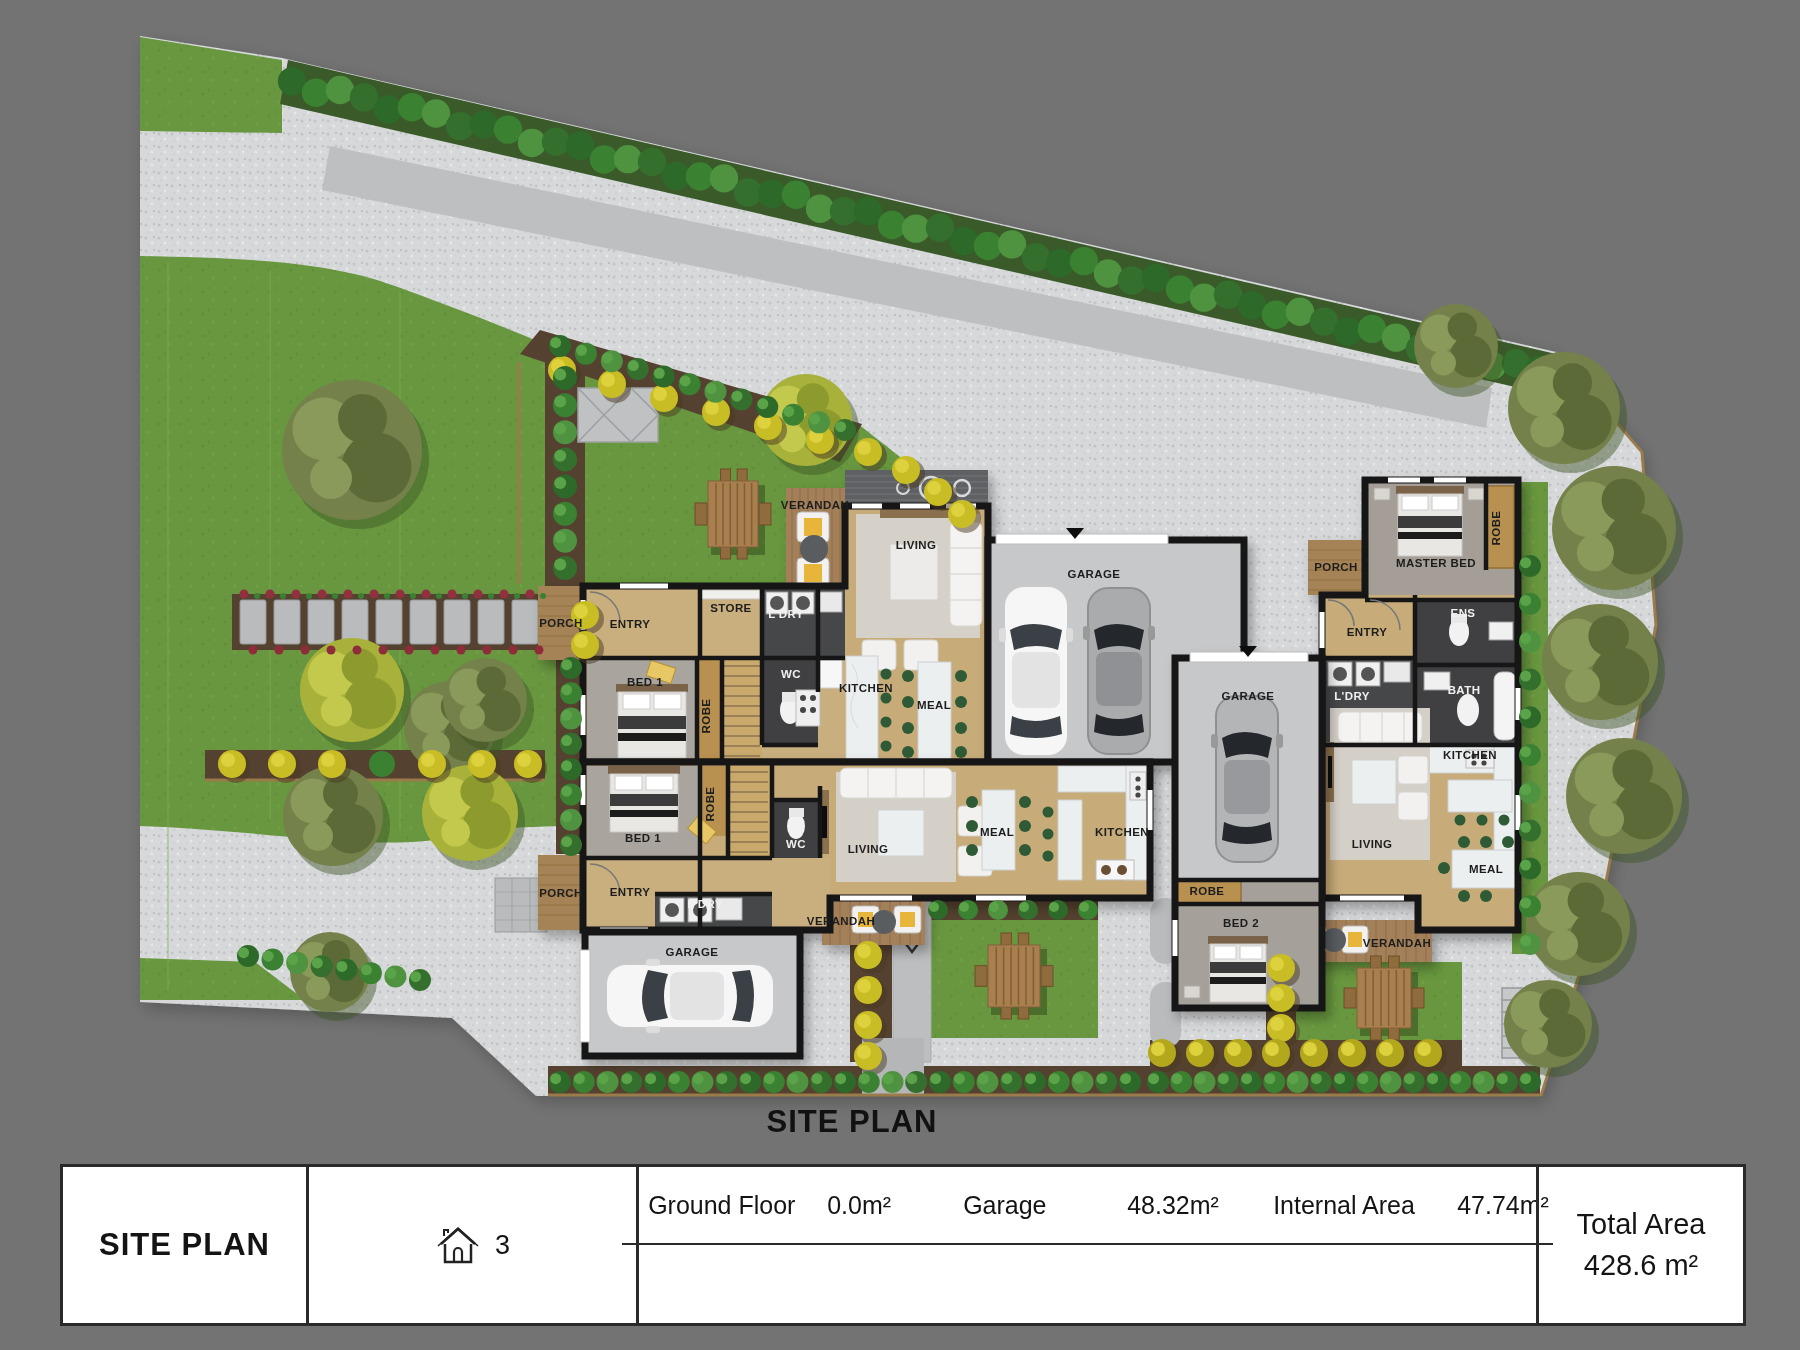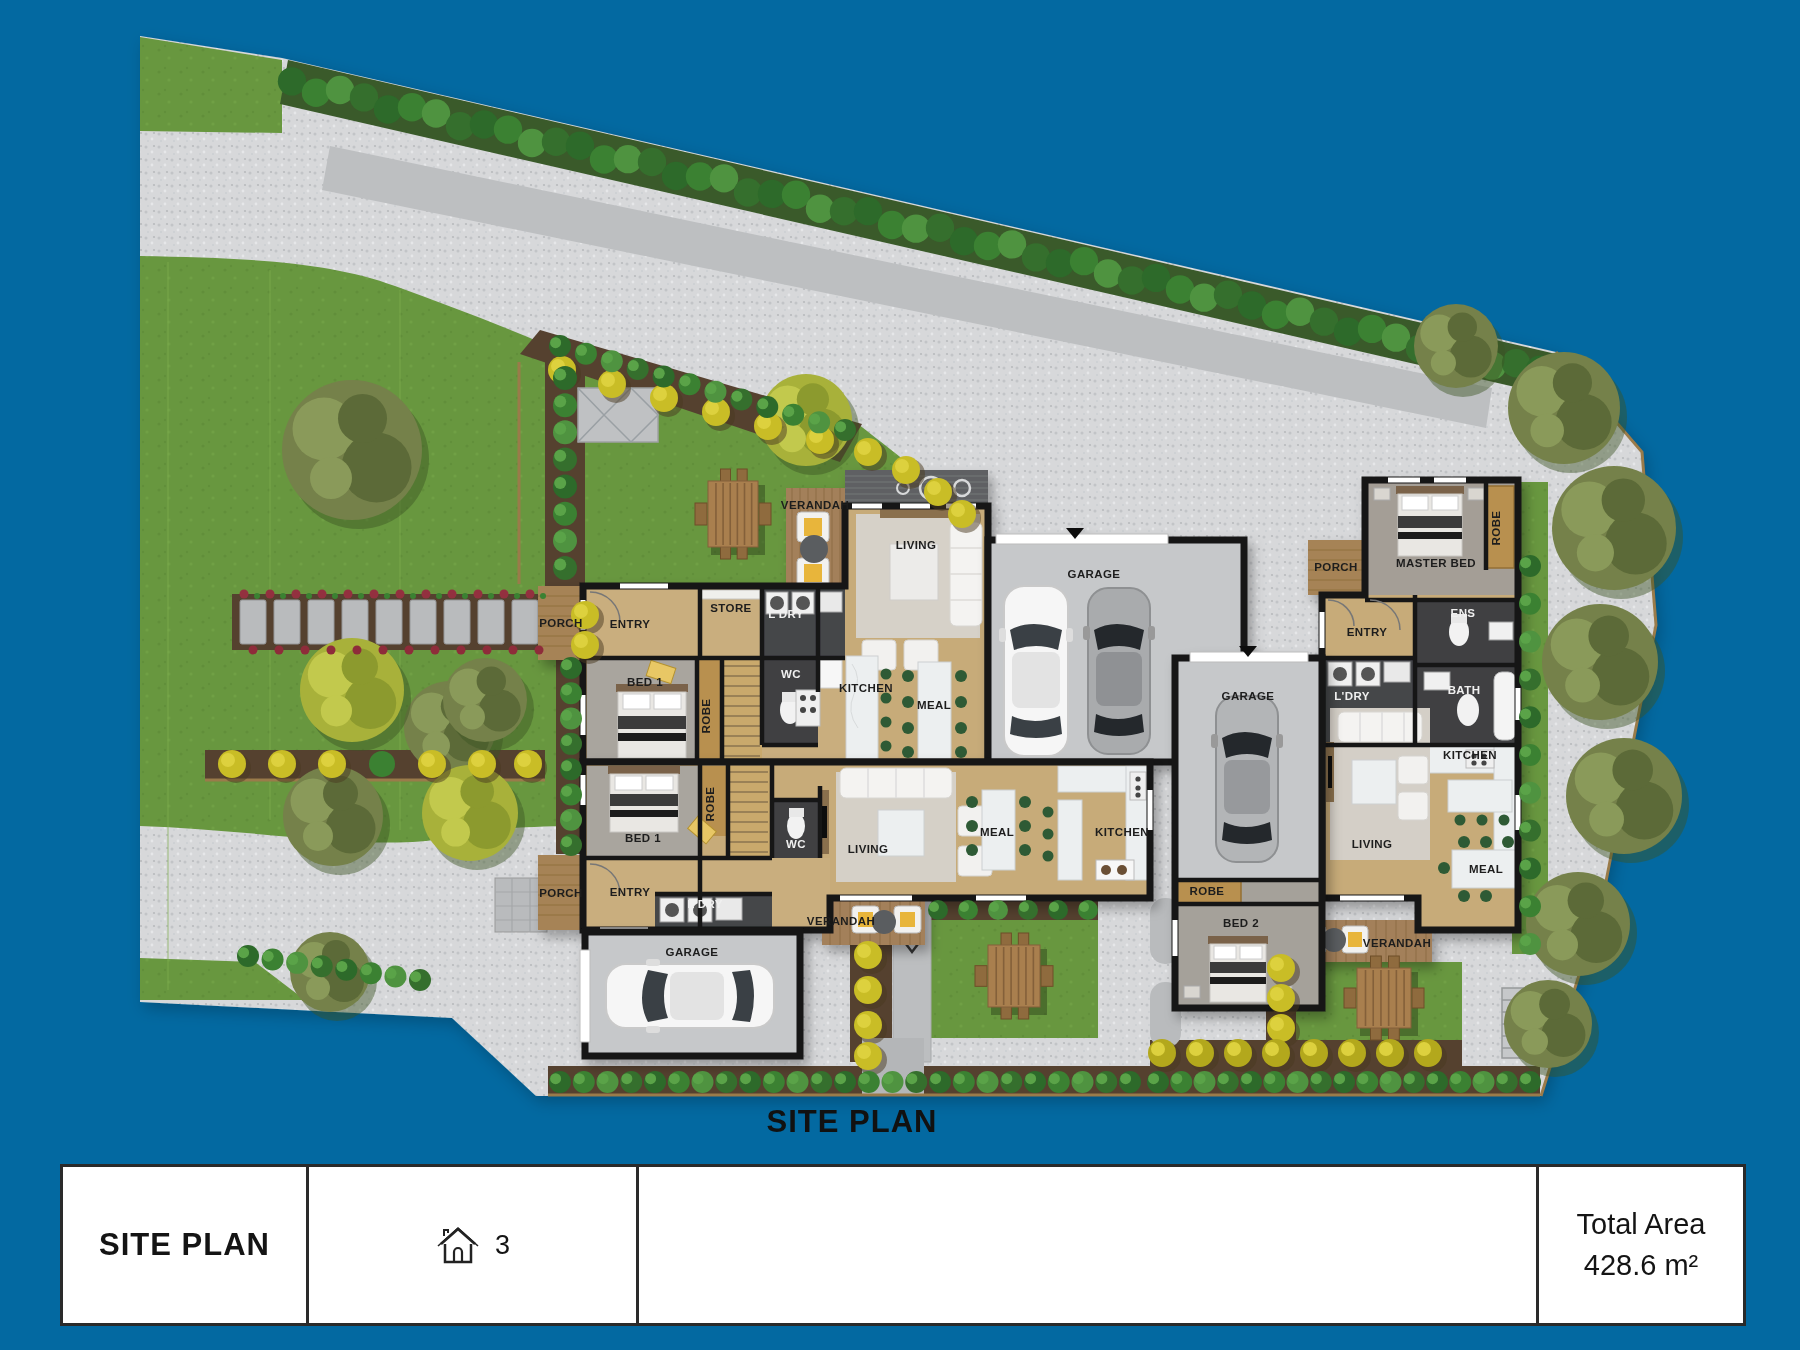--- a/index.html
+++ b/index.html
@@ -1,16 +1,16 @@
 <!DOCTYPE html>
 <html><head>
 <meta charset="utf-8">
 <style>
   html,body{margin:0;padding:0;background:#fff;}
-  #page{position:relative;width:1800px;height:1350px;background:#0369a1;overflow:hidden;
+  #page{position:relative;width:1800px;height:1350px;background:#737373;overflow:hidden;
         font-family:"Liberation Sans",sans-serif;}
   #plan-svg{position:absolute;left:0;top:0;}
   #plan-title{position:absolute;left:0;top:1104px;width:1704px;text-align:center;
         font-size:31px;font-weight:bold;letter-spacing:1px;color:#111;}
   
   #legend{position:absolute;left:60px;top:1164px;width:1680px;height:156px;
         border:3px solid #2a2a2a;display:grid;grid-template-columns:243px 330px 900px 1fr;
         background:#fff;color:#141414;}
   .lcell{border-left:3px solid #2a2a2a;display:flex;align-items:center;justify-content:center;}
   .lcell:first-child{border-left:none;}
@@ -1057,19 +1057,27 @@
     <svg width="46" height="42" viewBox="0 0 46 42">
       <path d="M6,20 L23,5 L40,20" fill="none" stroke="#222" stroke-width="2.5" stroke-linejoin="round"></path>
       <path d="M3,22 L23,4 L43,22" fill="none" stroke="#222" stroke-width="1.6"></path>
       <path d="M10,20 V38 H36 V20" fill="none" stroke="#222" stroke-width="2.5"></path>
       <path d="M19,38 V28 a4,4 0 0 1 8,0 V38" fill="none" stroke="#222" stroke-width="2.2"></path>
       <path d="M9,12 V6 h4 v3" fill="none" stroke="#222" stroke-width="2"></path>
     </svg>
     <span>3</span>
   </div>
   <div class="lcell" id="cell-areas" style="display:grid;">
+    <div class="arow">
+      <span>Ground Floor</span>
+      <span class="aval">0.0m²</span>
+      <span>Garage</span>
+      <span class="aval">48.32m²</span>
+      <span>Internal Area</span>
+      <span class="aval">47.74m²</span>
+    </div>
   </div>
   <div class="lcell" id="cell-total">
     <span class="rlab">Total Area</span>
     <span class="rlab">428.6 m²</span>
   </div>
 </div>
 </div>
 
 </body></html>

